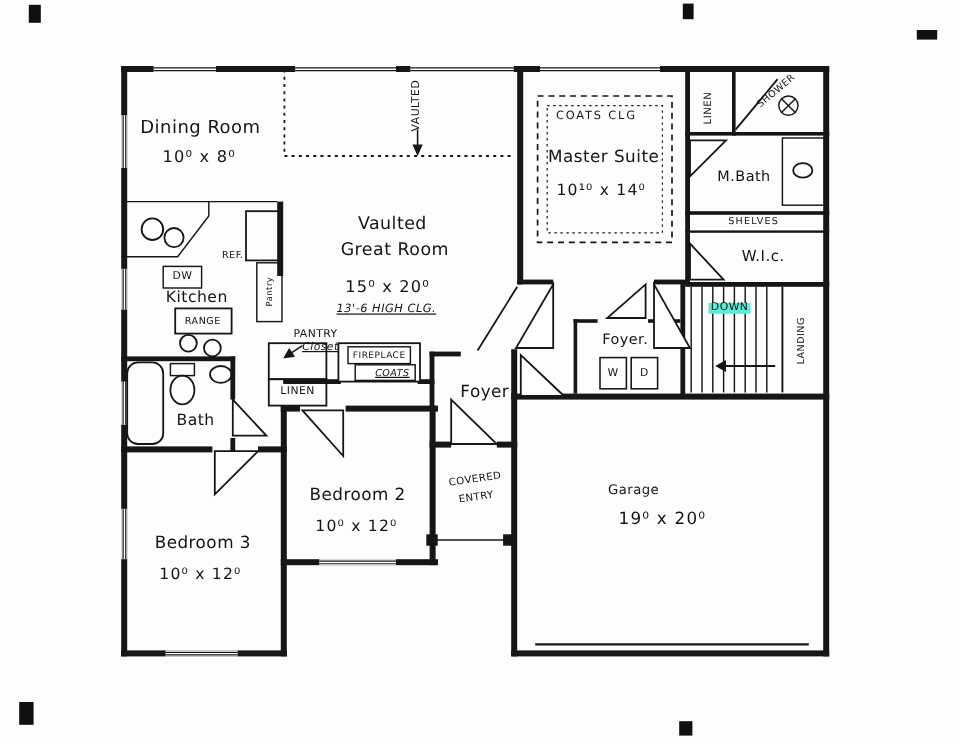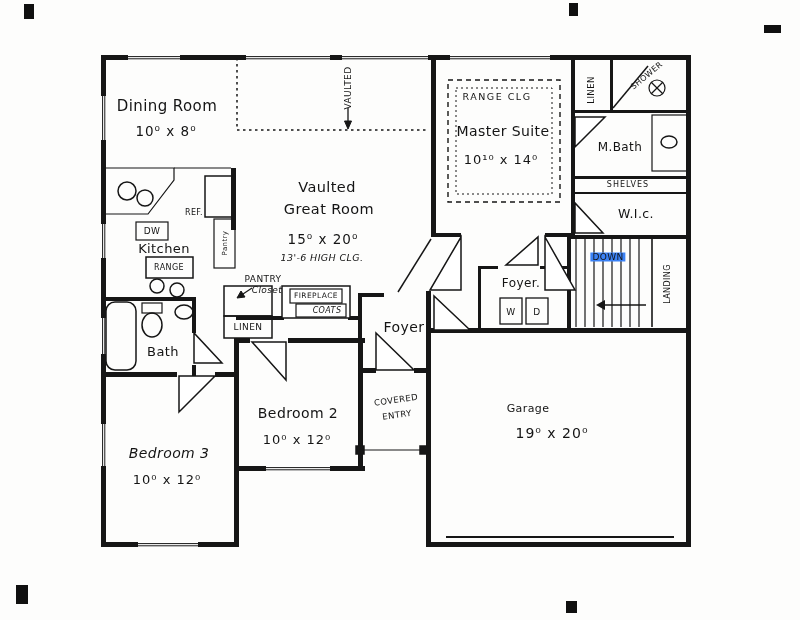--- a/index.html
+++ b/index.html
@@ -2,22 +2,22 @@
 <html><head>
 <meta charset="utf-8">
 <style>
   html,body{margin:0;padding:0;background:#ffffff;}
   #canvas{position:relative;width:800px;height:620px;background:#fdfdfc;overflow:hidden;
           font-family:"DejaVu Sans",sans-serif;color:#141414;}
   #drawing{position:absolute;left:0;top:0;}
   .lbl{position:absolute;white-space:nowrap;transform:translate(-50%,-50%);
        letter-spacing:.4px;color:#141414;line-height:1;}
   .dims{letter-spacing:1px;}
-  .it{font-style:italic;}
-  .halo{background:#3b82f6;padding:0 2px;}
+  .it{font-style:italic;text-decoration:underline;}
+  .halo{background:#5eead4;padding:0 2px;}
 </style>
 </head>
 <body>
 
 <div id="canvas">
 
 <svg id="drawing" width="800" height="620" viewBox="0 0 800 620">
 
   <g fill="#101010">
     <rect x="24" y="4" width="10" height="15"></rect>
@@ -191,21 +191,21 @@
 <div class="lbl" style="left:167px;top:106px;font-size:15px;">Dining Room</div>
 <div class="lbl dims" style="left:166px;top:132px;font-size:13.5px;">10⁰ x 8⁰</div>
 
 <div class="lbl" style="left:348px;top:88px;font-size:9px;transform:translate(-50%,-50%) rotate(-90deg);">VAULTED</div>
 
 <div class="lbl" style="left:327px;top:187px;font-size:14.5px;">Vaulted</div>
 <div class="lbl" style="left:329px;top:209px;font-size:14.5px;">Great Room</div>
 <div class="lbl dims" style="left:323px;top:240px;font-size:13.5px;">15⁰ x 20⁰</div>
 <div class="lbl it" style="left:322px;top:258px;font-size:9.5px;">13'-6 HIGH CLG.</div>
 
-<div class="lbl" style="left:497px;top:97px;font-size:9.5px;letter-spacing:1.5px;">RANGE CLG</div>
+<div class="lbl" style="left:497px;top:97px;font-size:9.5px;letter-spacing:1.5px;">COATS CLG</div>
 <div class="lbl" style="left:503px;top:131px;font-size:14px;font-weight:400;">Master Suite</div>
 <div class="lbl dims" style="left:501px;top:159px;font-size:13px;">10¹⁰ x 14⁰</div>
 
 <div class="lbl" style="left:647px;top:76px;font-size:8px;transform:translate(-50%,-50%) rotate(-40deg);">SHOWER</div>
 <div class="lbl" style="left:591px;top:90px;font-size:8.5px;transform:translate(-50%,-50%) rotate(-90deg);">LINEN</div>
 <div class="lbl" style="left:620px;top:147px;font-size:12px;">M.Bath</div>
 <div class="lbl" style="left:628px;top:185px;font-size:8px;letter-spacing:1px;">SHELVES</div>
 <div class="lbl" style="left:636px;top:214px;font-size:12.5px;">W.I.c.</div>
 
 <div class="lbl halo" style="left:608px;top:257px;font-size:9px;">DOWN</div>
@@ -229,19 +229,19 @@
 
 <div class="lbl" style="left:404px;top:327px;font-size:14px;">Foyer</div>
 <div class="lbl" style="left:163px;top:351px;font-size:13px;">Bath</div>
 
 <div class="lbl" style="left:298px;top:413px;font-size:14px;">Bedroom 2</div>
 <div class="lbl dims" style="left:297px;top:439px;font-size:13px;">10⁰ x 12⁰</div>
 
 <div class="lbl" style="left:396px;top:400px;font-size:8.5px;transform:translate(-50%,-50%) rotate(-8deg);">COVERED</div>
 <div class="lbl" style="left:397px;top:415px;font-size:8.5px;transform:translate(-50%,-50%) rotate(-8deg);">ENTRY</div>
 
-<div class="lbl" style="left:169px;top:453px;font-size:14px;font-style:italic;">Bedroom 3</div>
+<div class="lbl" style="left:169px;top:453px;font-size:14px;">Bedroom 3</div>
 <div class="lbl dims" style="left:167px;top:479px;font-size:13px;">10⁰ x 12⁰</div>
 
 <div class="lbl" style="left:528px;top:408px;font-size:11px;">Garage</div>
 <div class="lbl dims" style="left:552px;top:433px;font-size:14px;">19⁰ x 20⁰</div>
 
 </div>
 
 </body></html>

